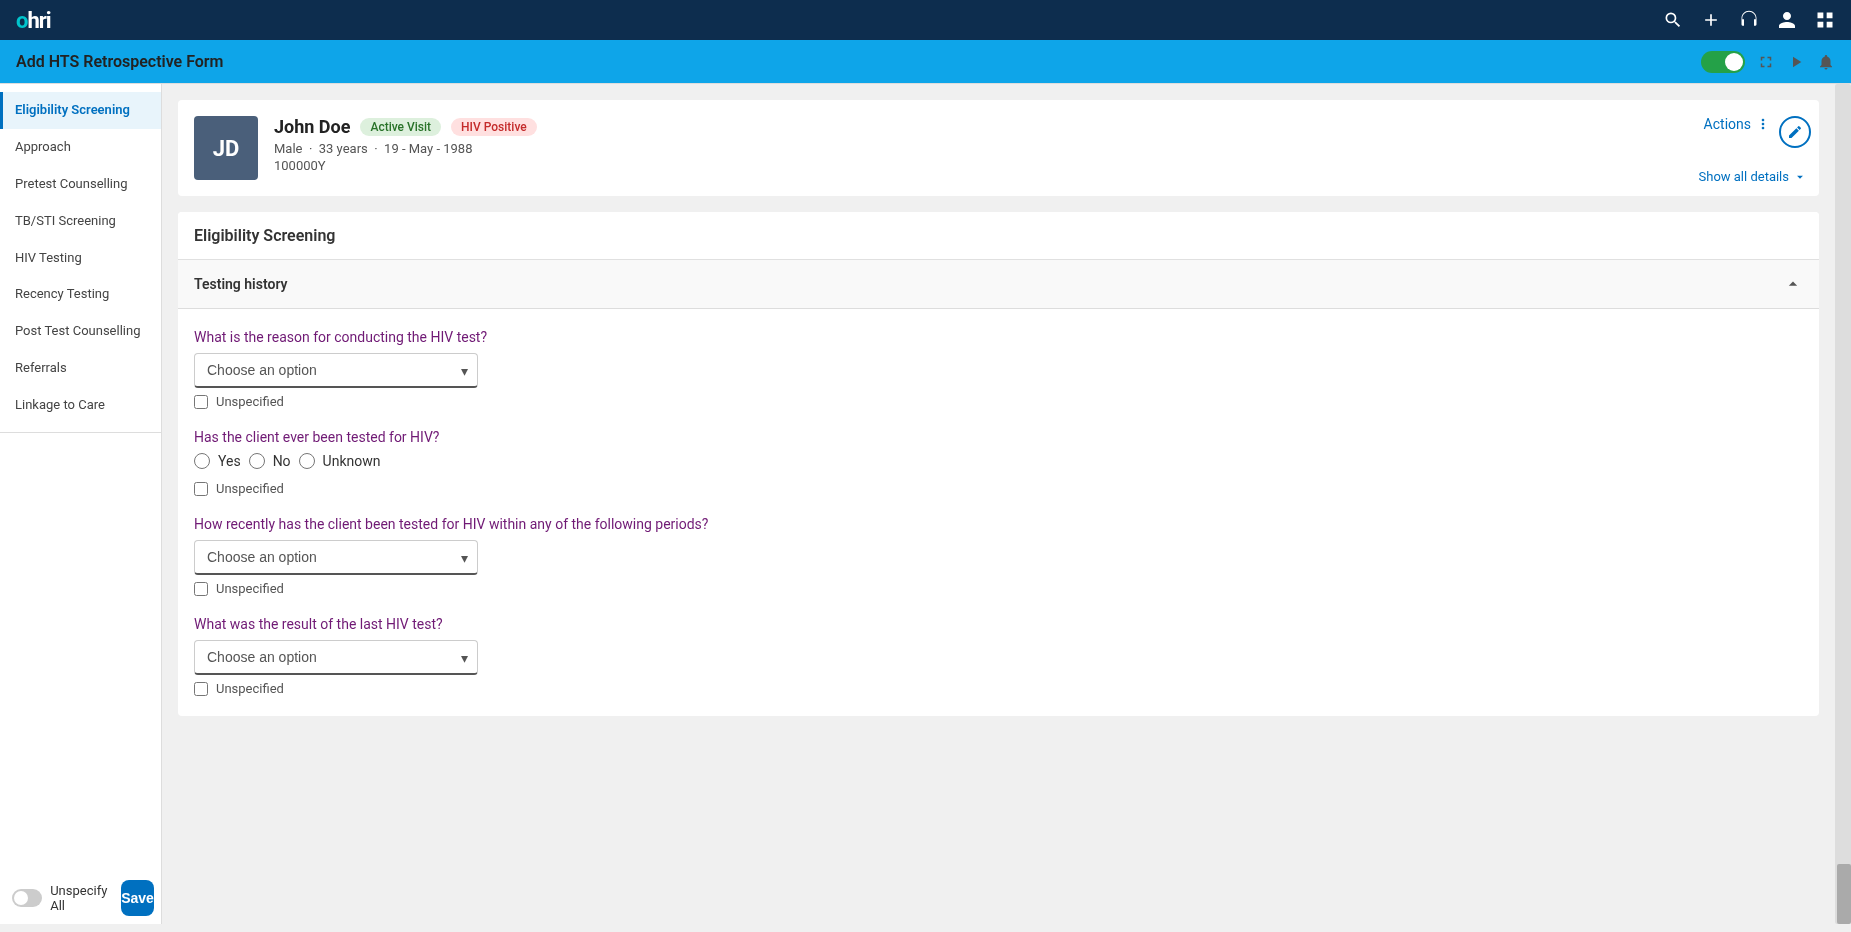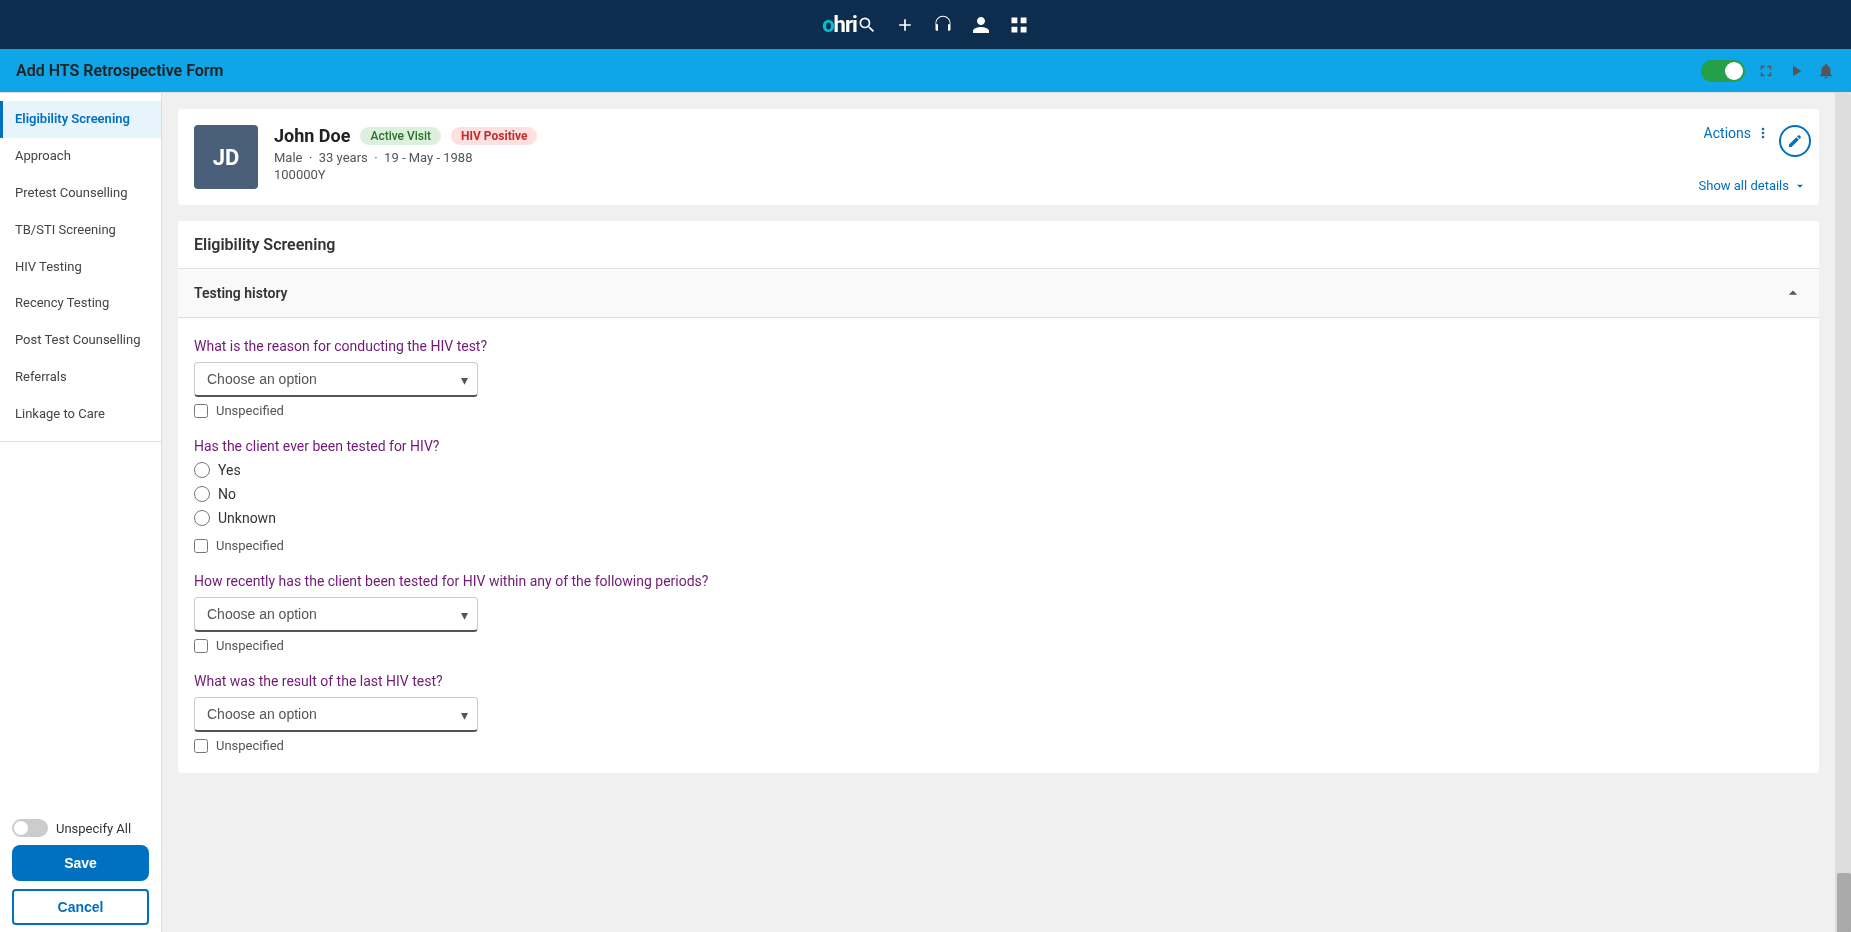--- a/index.html
+++ b/index.html
@@ -1,25 +1,25 @@
 <!DOCTYPE html>
 <html><head>
   <meta charset="utf-8">
   <style>
     * { box-sizing: border-box; margin: 0; padding: 0; }
     body { font-family: -apple-system, BlinkMacSystemFont, 'Segoe UI', Roboto, sans-serif; font-size: 14px; background: #f0f0f0; color: #333; height: 932px; overflow: hidden; }
 
     
     .topnav {
       background: #0d2d4e;
-      height: 49px;
+      height: 40px;
       display: flex;
       align-items: center;
       padding: 0 16px;
-      justify-content: center;
+      justify-content: space-between;
     }
     .topnav-logo {
       display: flex;
       align-items: center;
     }
     .topnav-logo-text {
       color: white;
       font-size: 22px;
       font-weight: bold;
       letter-spacing: -1px;
@@ -112,21 +112,21 @@
     }
     .sidebar-divider {
       border: none;
       border-top: 1px solid #ddd;
       margin: 8px 0;
     }
     .sidebar-bottom {
       padding: 8px 12px;
       margin-top: auto;
       display: flex;
-      flex-direction: column;
+      flex-direction: row;
       gap: 8px;
     }
     .toggle-row {
       display: flex;
       align-items: center;
       gap: 8px;
       font-size: 13px;
     }
     .mini-toggle {
       width: 36px;
@@ -218,21 +218,20 @@
       font-size: 12px;
       font-weight: 500;
     }
     .badge-active {
       background: #ddf0dd;
       color: #287228;
     }
     .badge-hiv {
       background: #ffe0e0;
       color: #c42b2b;
-      font-weight: bold;
     }
     .patient-details {
       font-size: 13px;
       color: #555;
       margin-bottom: 2px;
     }
     .patient-id {
       font-size: 13px;
       color: #555;
     }
@@ -346,21 +345,21 @@
       font-size: 13px;
       color: #555;
     }
     .checkbox-row input[type="checkbox"] {
       width: 14px;
       height: 14px;
       cursor: pointer;
     }
     .radio-group {
       display: flex;
-      flex-direction: column;
+      flex-direction: row;
       gap: 8px;
       margin-bottom: 6px;
     }
     .radio-row {
       display: flex;
       align-items: center;
       gap: 8px;
       font-size: 14px;
       color: #333;
     }

